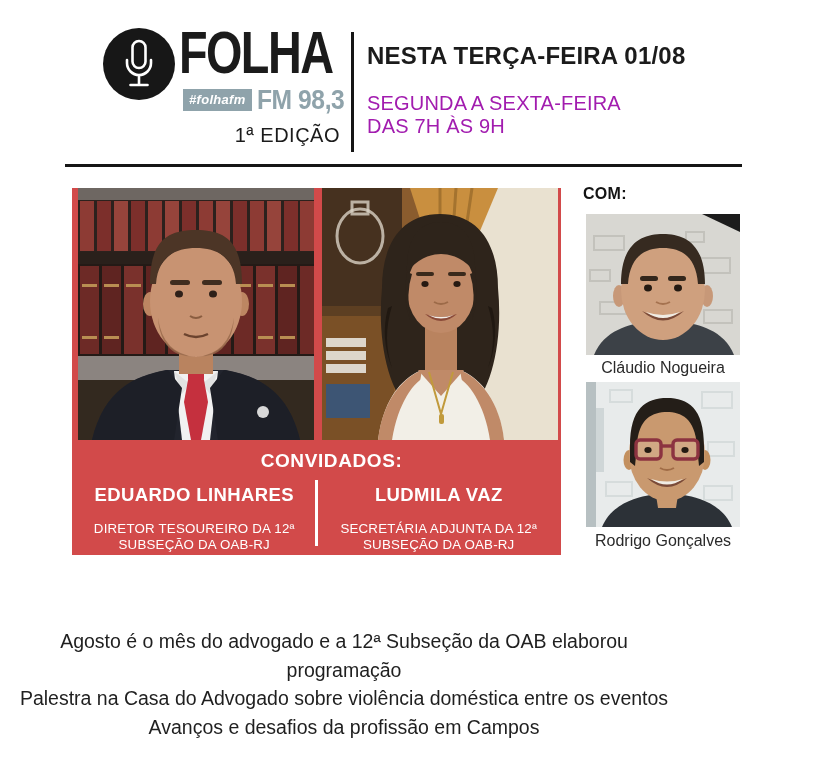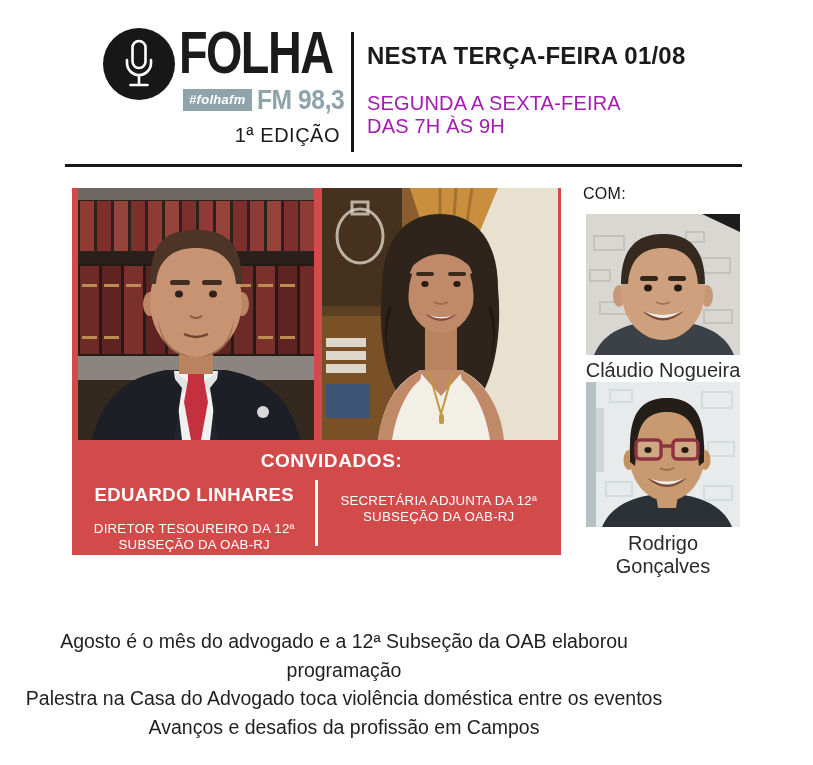--- a/index.html
+++ b/index.html
@@ -41,24 +41,24 @@
   #photo-eduardo{left:78px;top:188px;width:236px;height:252px;}
   #photo-ludmila{left:322px;top:188px;width:236px;height:252px;}
   .banner{position:absolute;left:72px;top:440px;width:489px;height:115px;color:#ffffff;text-align:center;}
   .banner-title{padding-top:10px;font-size:19px;font-weight:700;letter-spacing:0.6px;padding-left:30px;}
   .banner-cols{position:absolute;left:0;top:38px;width:100%;display:flex;}
   .banner-col{width:50%;padding:0 8px;box-sizing:border-box;}
   .banner-divider{position:absolute;left:243px;top:40px;width:3px;height:66px;background:#ffffff;}
   .guest-name{font-size:18.5px;font-weight:800;letter-spacing:0.4px;margin-top:6px;}
   .guest-role{font-size:13.3px;line-height:15.5px;letter-spacing:0.2px;margin-top:15px;}
   
-  .hosts-label{position:absolute;left:583px;top:185px;font-size:16px;font-weight:400;letter-spacing:0.3px;}
+  .hosts-label{position:absolute;left:583px;top:185px;font-size:16px;font-weight:700;letter-spacing:0.3px;}
   #photo-claudio{left:586px;top:214px;width:154px;height:141px;}
   #photo-rodrigo{left:586px;top:382px;width:154px;height:145px;}
-  .host-caption{position:absolute;width:160px;text-align:center;font-size:20px;color:#2a2a2a;}
+  .host-caption{position:absolute;width:160px;text-align:center;font-size:16px;color:#2a2a2a;}
   #caption-claudio{left:583px;top:359px;}
   #caption-rodrigo{left:583px;top:532px;}
   
   .temas-title{position:absolute;left:0;top:589px;width:813px;text-align:center;font-size:23px;letter-spacing:1.5px;color:#1d1d1d;}
   .temas-lines{position:absolute;left:0;top:627px;width:688px;text-align:center;font-size:19.5px;line-height:28.5px;color:#1f1f1f;}
 </style>
 </head>
 <body>
 
 <div id="poster">
@@ -215,20 +215,21 @@
     <div class="banner-title">CONVIDADOS:</div>
     <div class="banner-cols">
       <div class="banner-col">
         <div class="guest-name">EDUARDO LINHARES</div>
         <div class="guest-role">
           <div>DIRETOR TESOUREIRO DA 12ª</div>
           <div>SUBSEÇÃO DA OAB-RJ</div>
         </div>
       </div>
       <div class="banner-col">
+        <div class="guest-name">LUDMILA VAZ</div>
         <div class="guest-role">
           <div>SECRETÁRIA ADJUNTA DA 12ª</div>
           <div>SUBSEÇÃO DA OAB-RJ</div>
         </div>
       </div>
     </div>
     <div class="banner-divider"></div>
   </div>
 
   <div class="hosts-label">COM:</div>
@@ -290,17 +291,17 @@
       <path d="M74 86 Q81 90 88 86" fill="none" stroke="#a06c46" stroke-width="2"></path>
       <path d="M61 96 Q81 114 101 96 Q81 106 61 96 Z" fill="#7a4a38"></path>
       <path d="M65 97 Q81 108 97 97 Q81 102 65 97 Z" fill="#f0ece4"></path>
     </svg>
   </div>
   <div class="host-caption" id="caption-rodrigo">Rodrigo Gonçalves</div>
 
   <div class="temas-lines">
     <div>Agosto é o mês do advogado e a 12ª Subseção da OAB elaborou</div>
     <div>programação</div>
-    <div>Palestra na Casa do Advogado toca violência doméstica entre os eventos</div>
+    <div>Palestra na Casa do Advogado sobre violência doméstica entre os eventos</div>
     <div>Avanços e desafios da profissão em Campos</div>
   </div>
 
 </div>
 
 </body></html>

